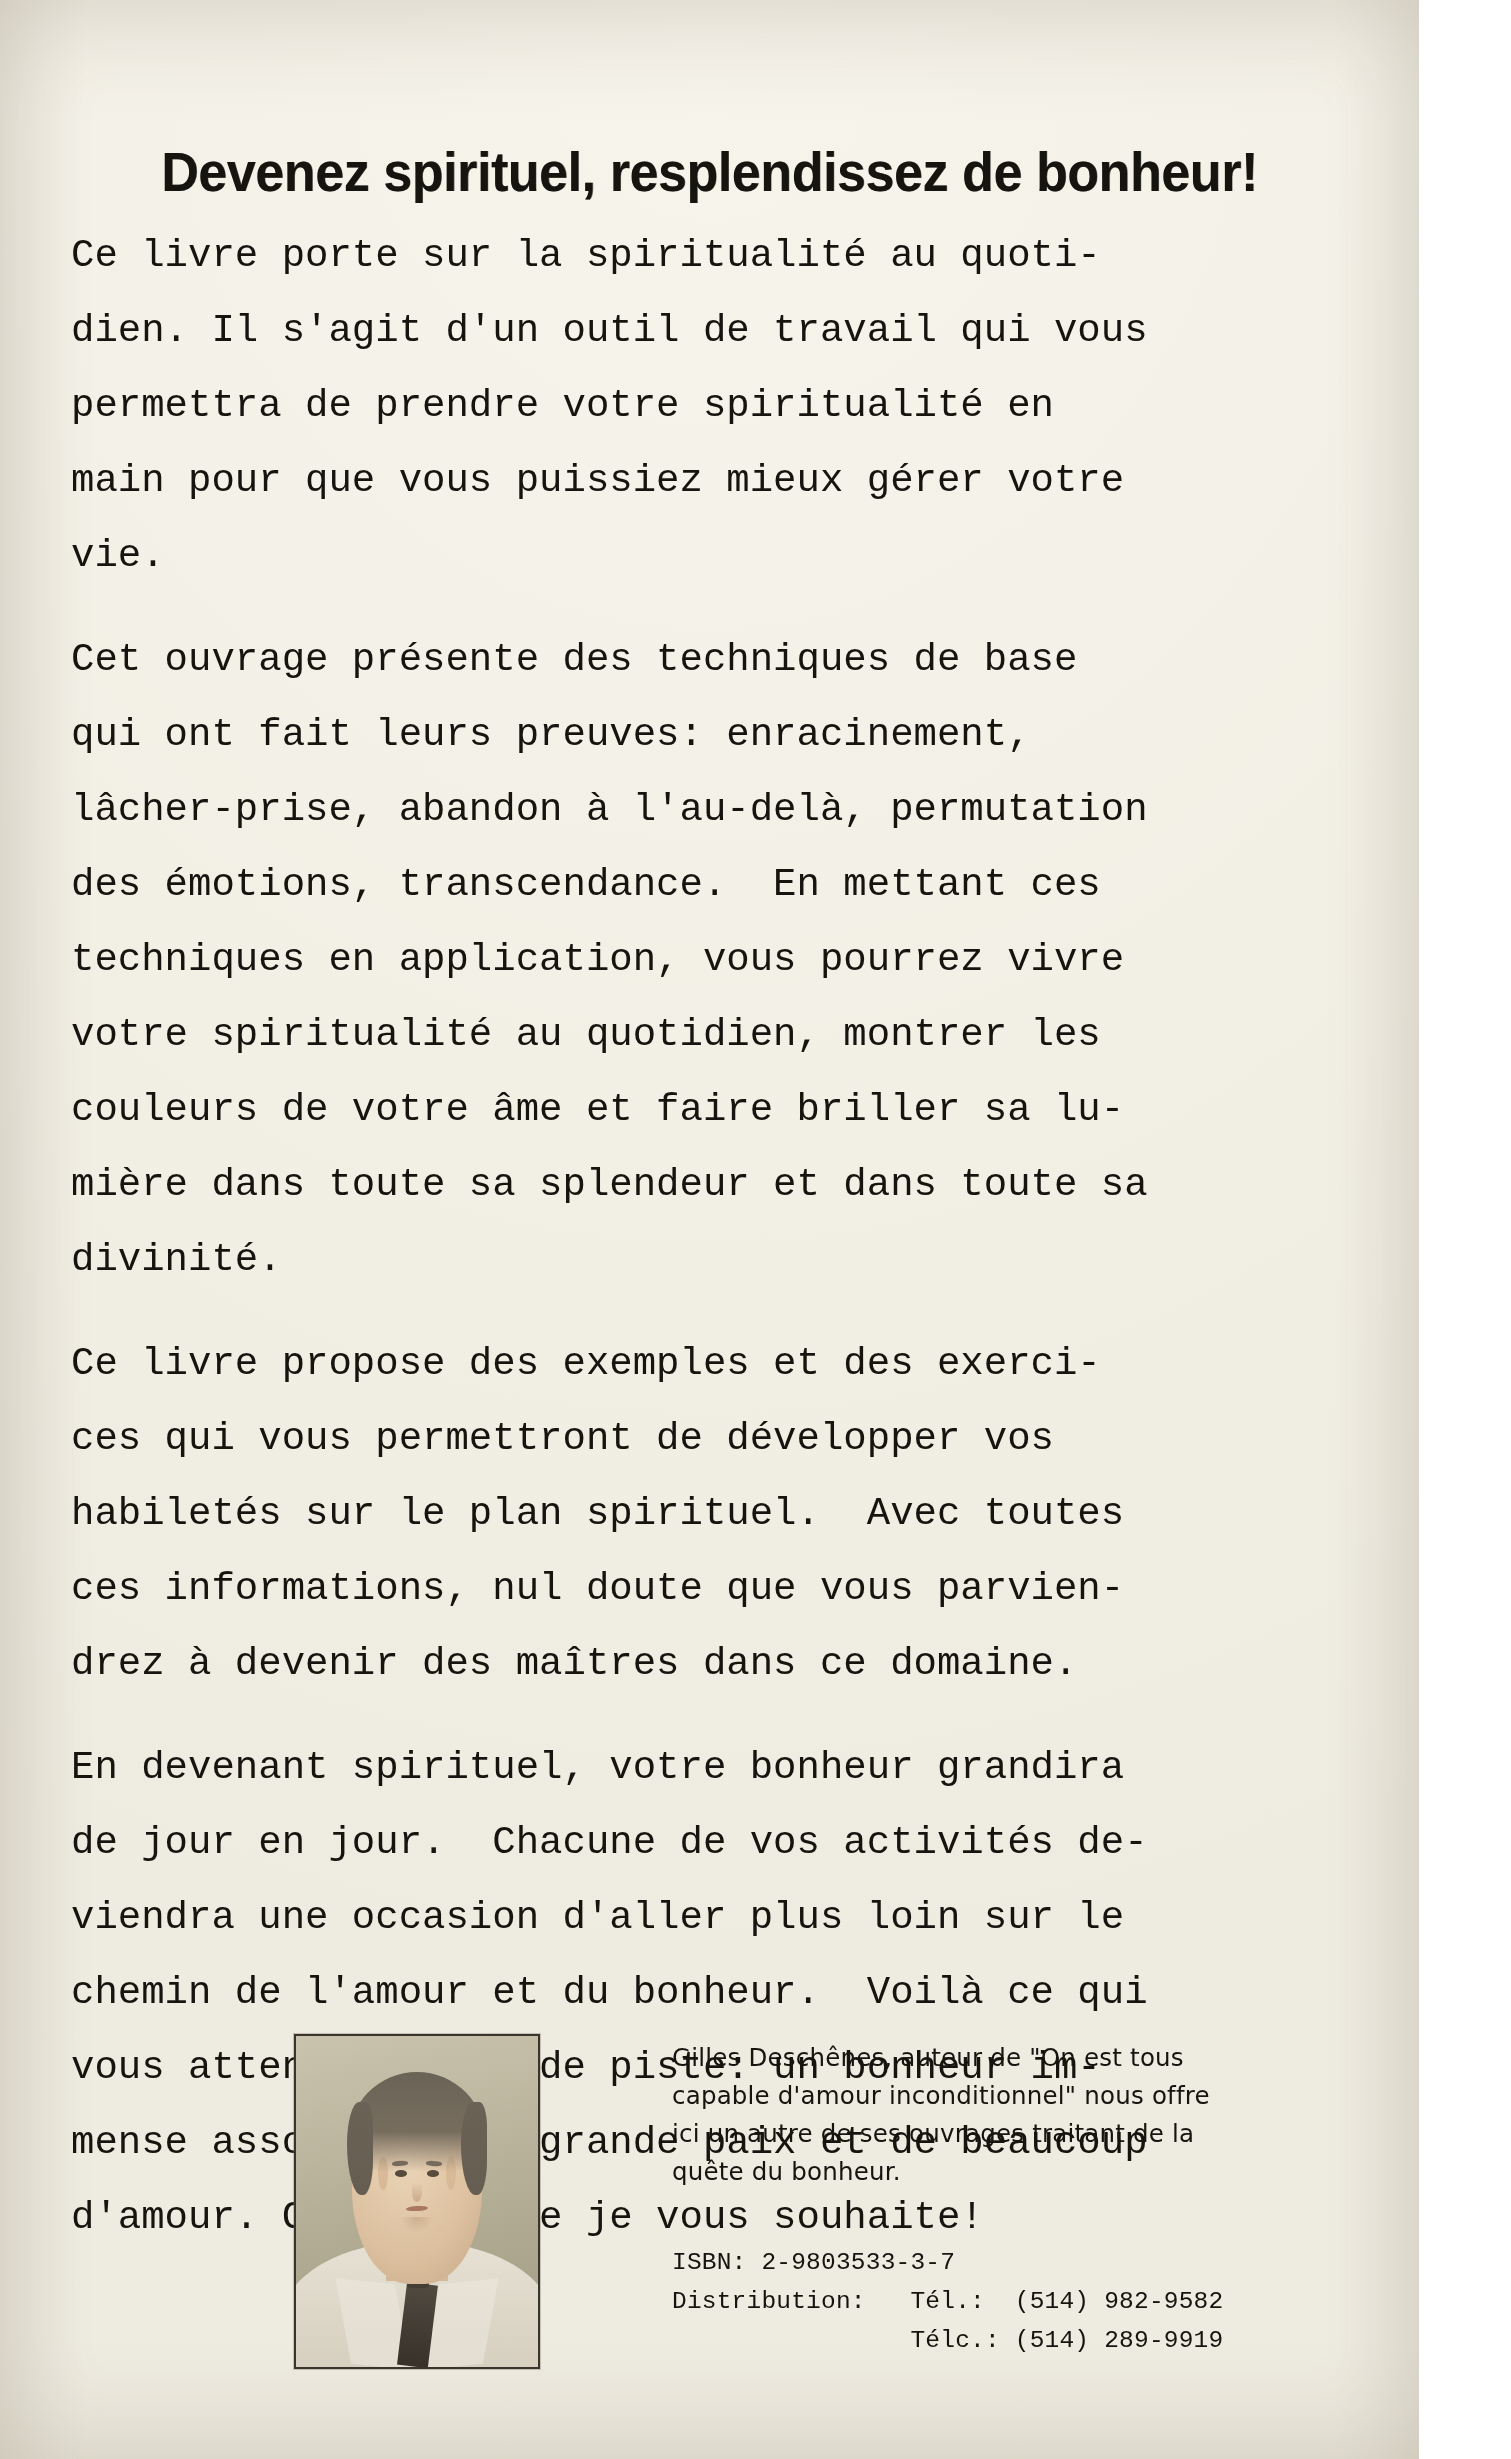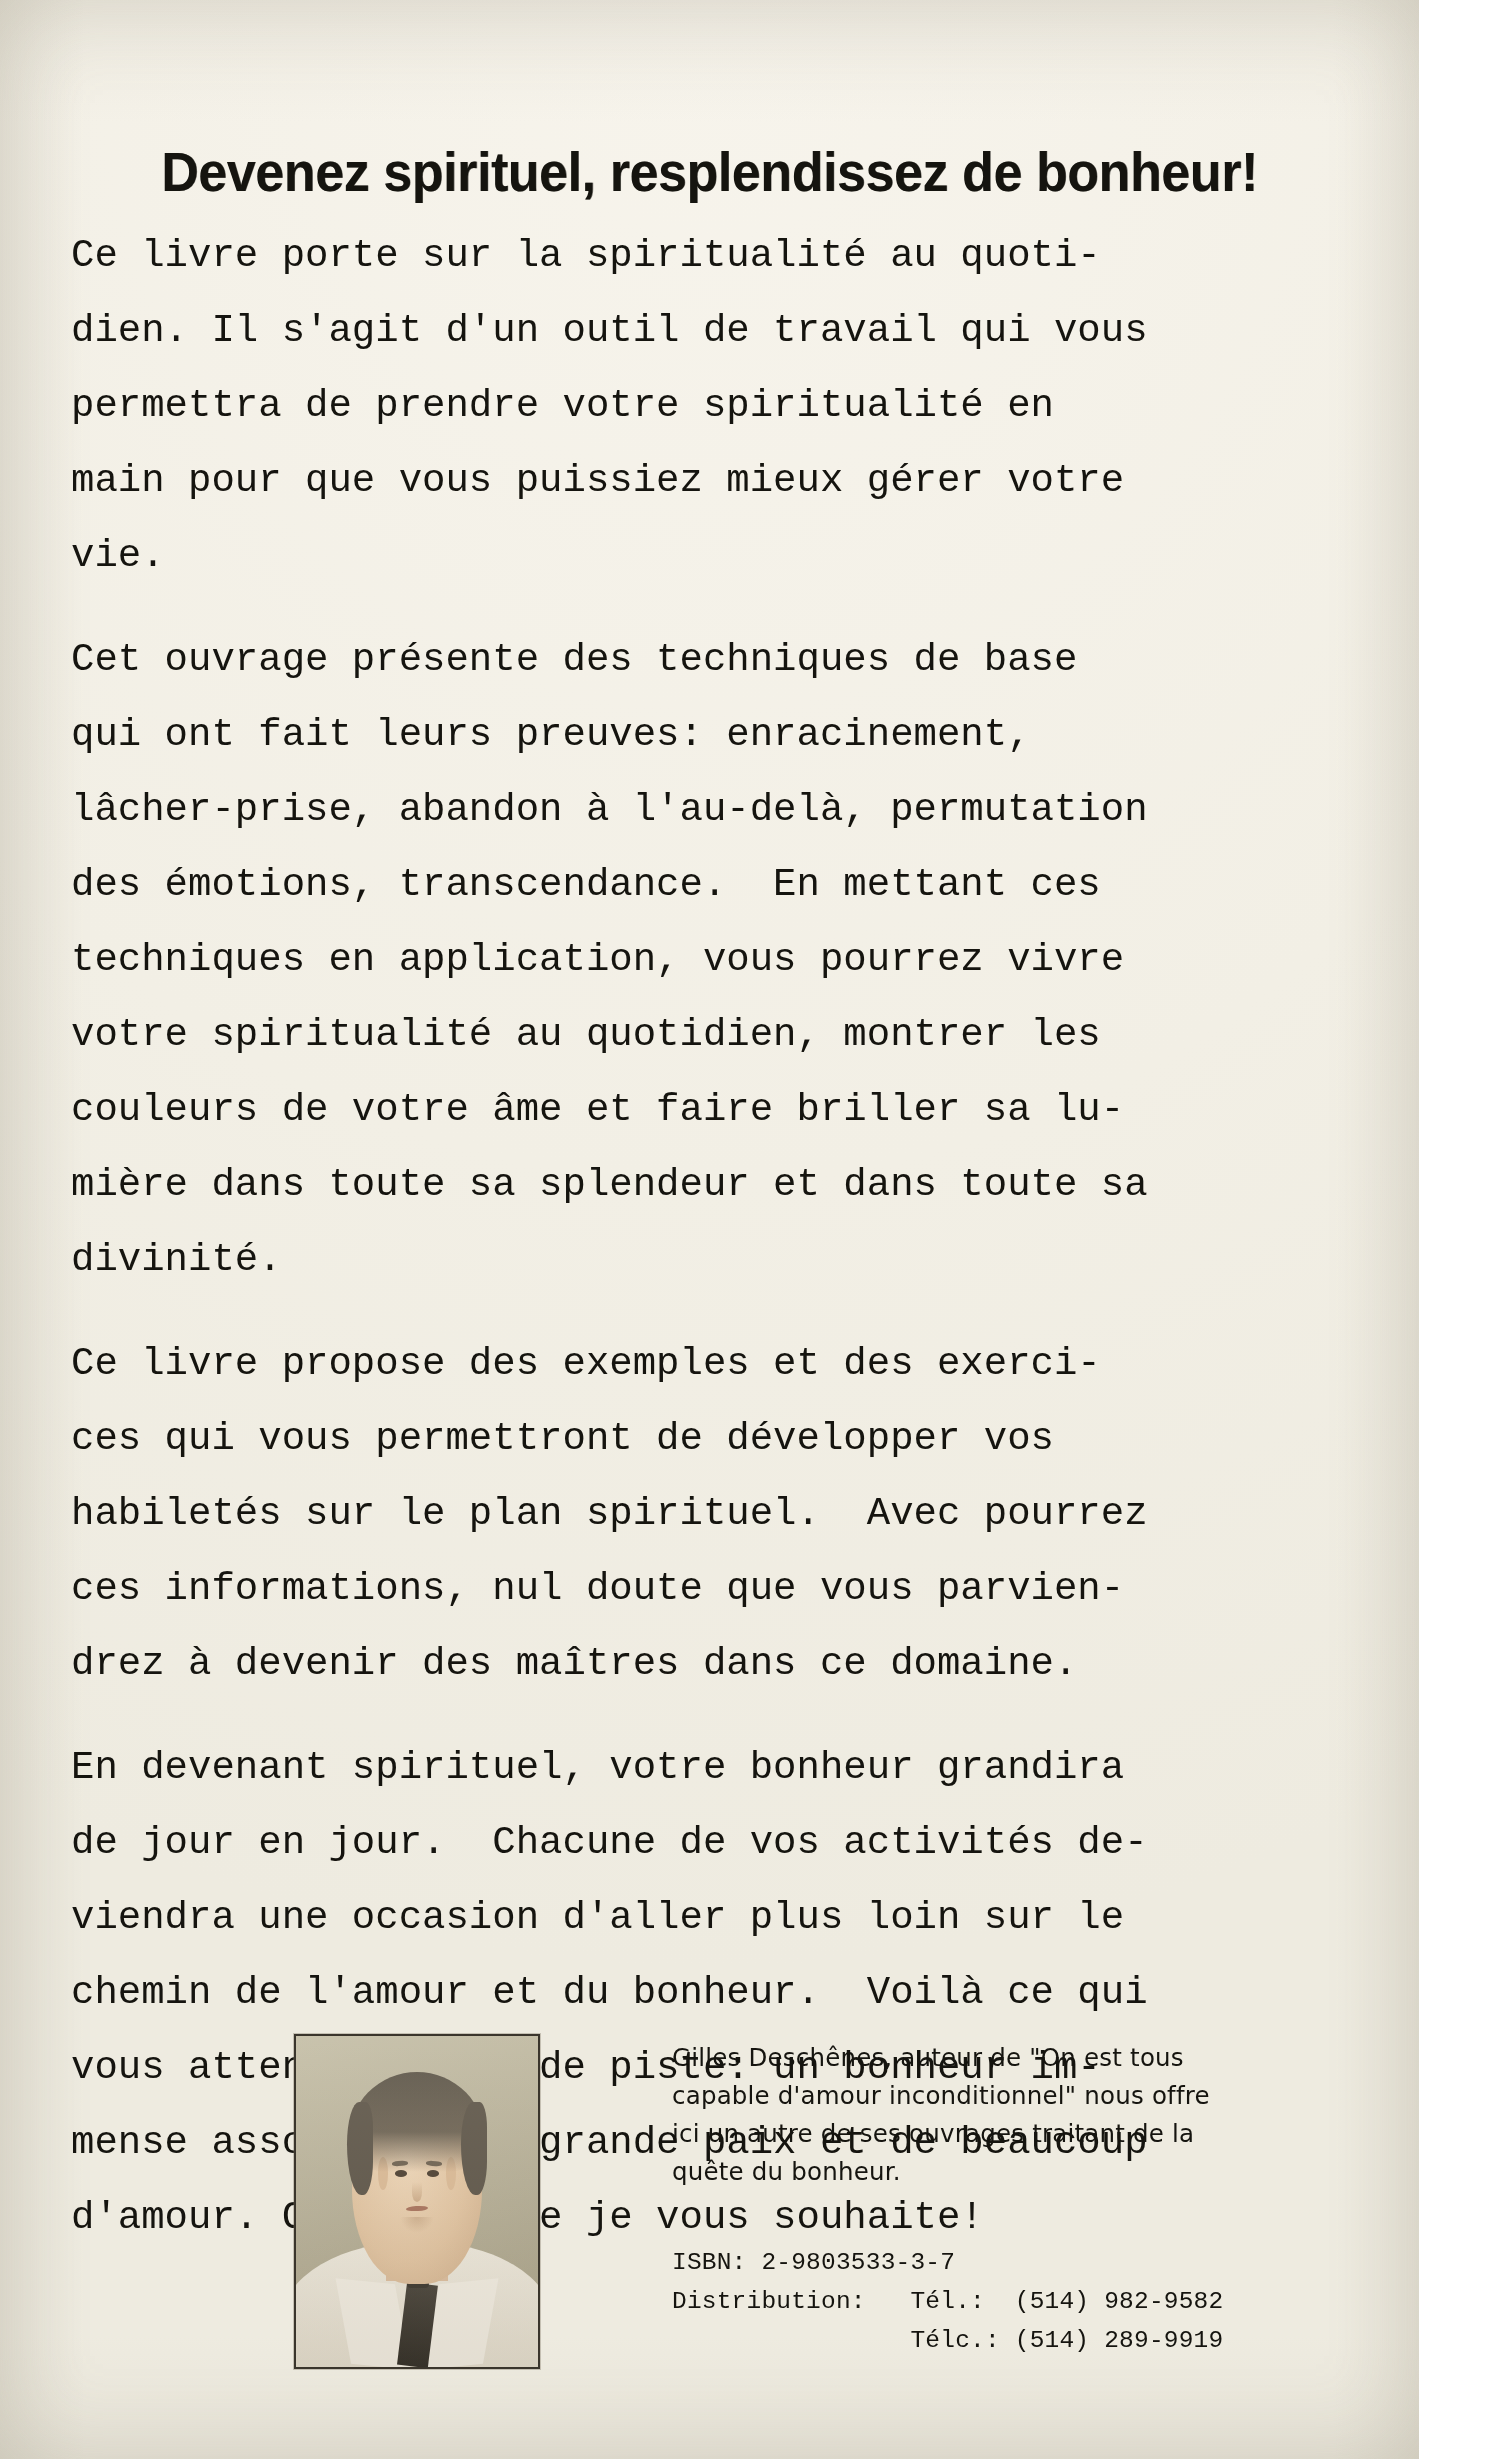--- a/index.html
+++ b/index.html
@@ -294,21 +294,21 @@
 qui ont fait leurs preuves: enracinement,
 lâcher-prise, abandon à l'au-delà, permutation
 des émotions, transcendance.  En mettant ces
 techniques en application, vous pourrez vivre
 votre spiritualité au quotidien, montrer les
 couleurs de votre âme et faire briller sa lu-
 mière dans toute sa splendeur et dans toute sa
 divinité.</p>
     <p class="para">Ce livre propose des exemples et des exerci-
 ces qui vous permettront de développer vos
-habiletés sur le plan spirituel.  Avec pourrez
+habiletés sur le plan spirituel.  Avec toutes
 ces informations, nul doute que vous parvien-
 drez à devenir des maîtres dans ce domaine.</p>
     <p class="para">En devenant spirituel, votre bonheur grandira
 de jour en jour.  Chacune de vos activités de-
 viendra une occasion d'aller plus loin sur le
 chemin de l'amour et du bonheur.  Voilà ce qui
 vous attend en bout de piste: un bonheur im-
 mense assorti d'une grande paix et de beaucoup
 d'amour. C'est ce que je vous souhaite!</p>
   </div>

